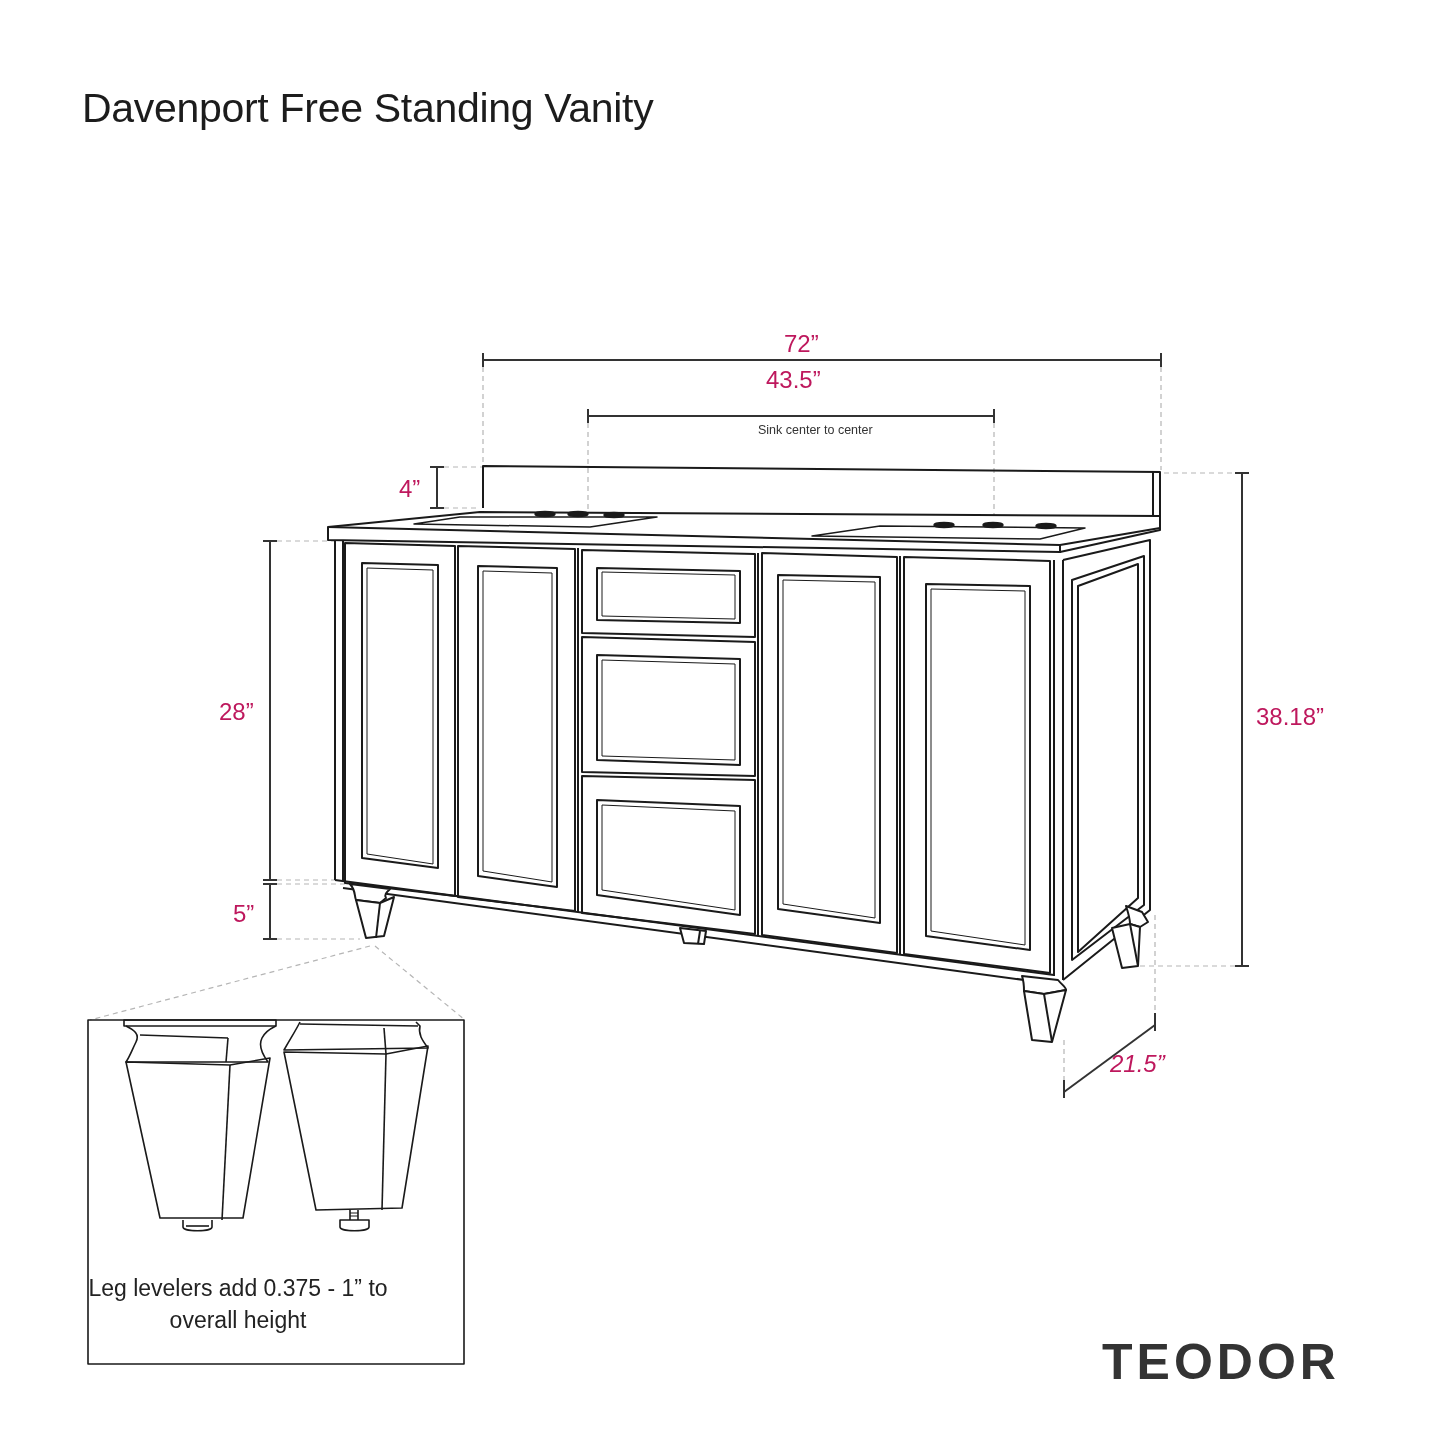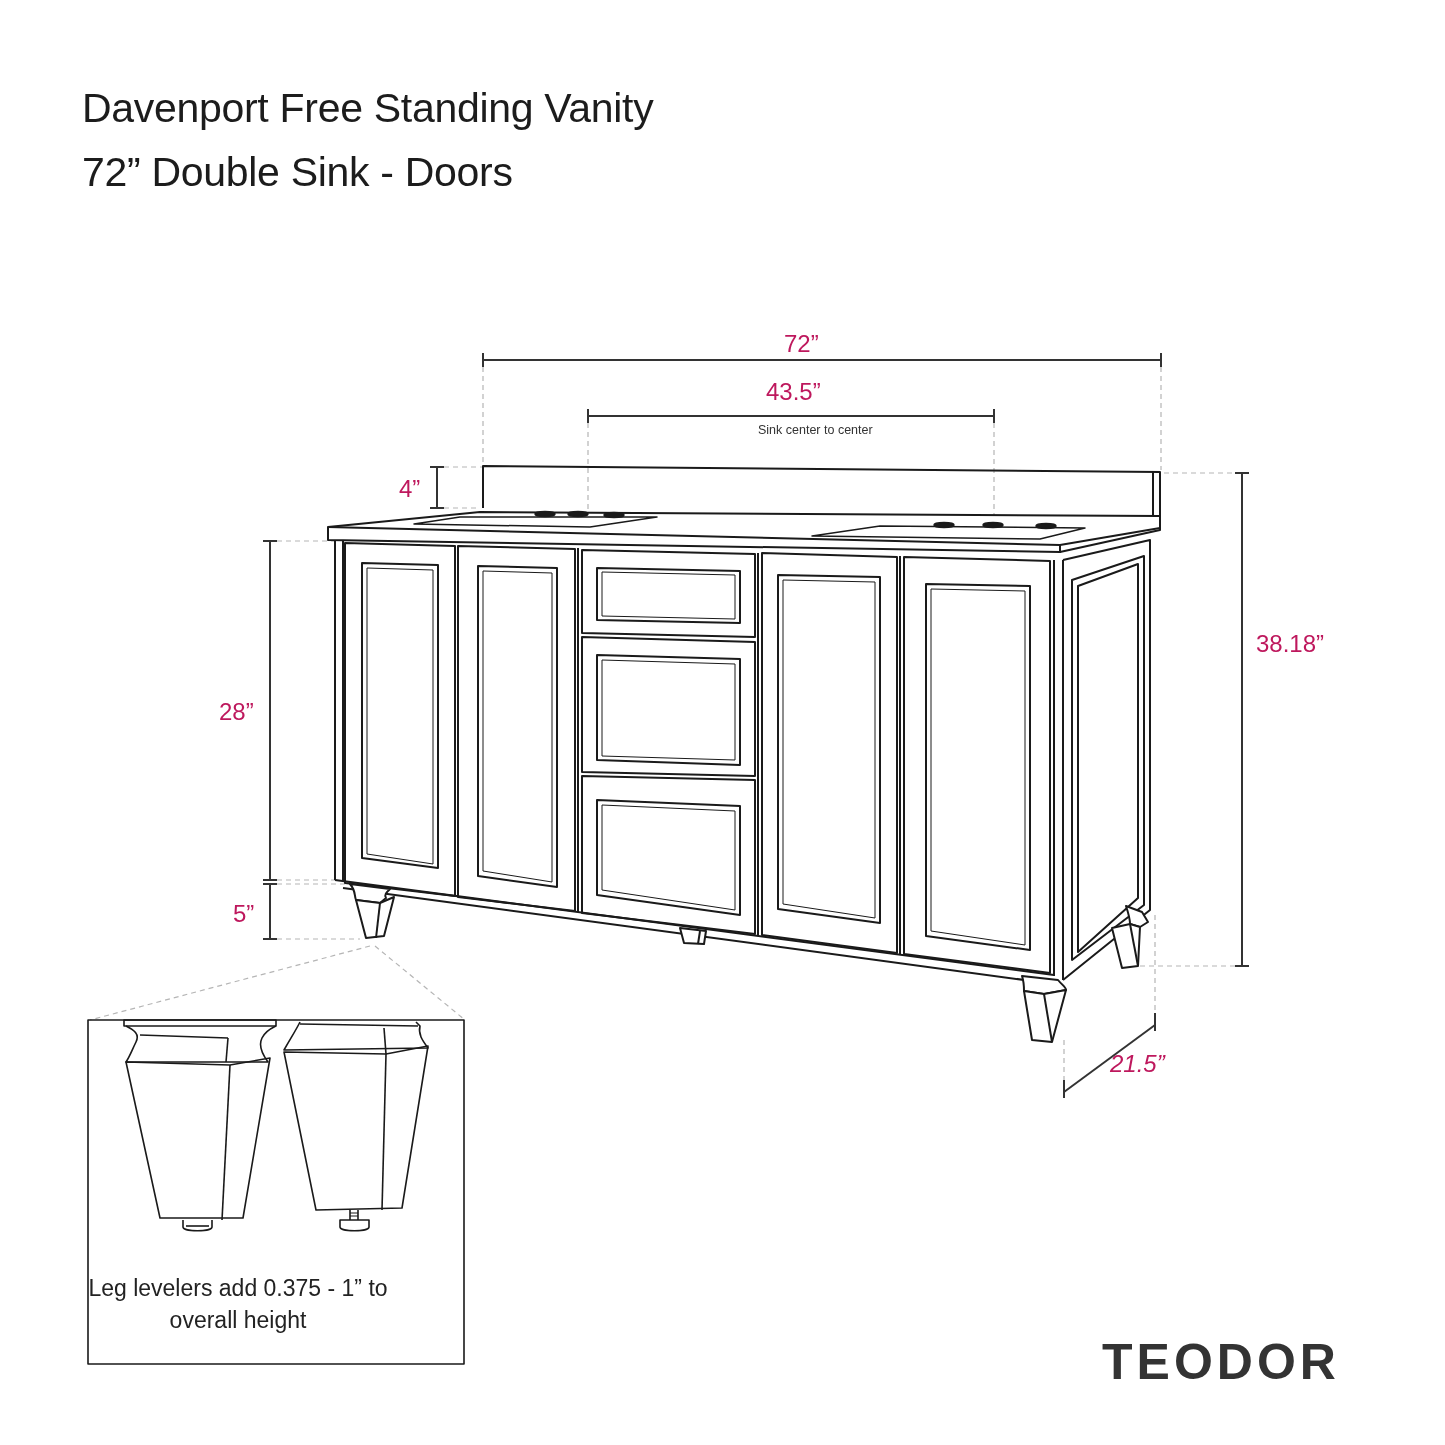--- a/index.html
+++ b/index.html
@@ -11,21 +11,20 @@
   .dim-small { position: absolute; font-size: 12.5px; color: #333; white-space: nowrap; }
   .brand { position: absolute; left: 1102px; top: 1333px; font-size: 50px; font-weight: 700; letter-spacing: 4px; color: #333; }
   .inset-caption { position: absolute; left: 88px; top: 1272px; width: 300px; text-align: center; font-size: 23px; line-height: 32px; color: #222; }
   svg.drawing { position: absolute; left: 0; top: 0; }
 </style>
 </head>
 <body>
 
 <div class="title-block">
   <div class="title-line">Davenport Free Standing Vanity</div>
-  <div class="title-line">72” Double Sink - Doors</div>
 </div>
 
 <svg class="drawing" width="1445" height="1445" viewBox="0 0 1445 1445">
   <g fill="none" stroke="#1a1a1a" stroke-width="2" stroke-linejoin="round">
 
     <g>
 
       <line x1="483" y1="360" x2="1161" y2="360" stroke="#333"></line>
       <line x1="483" y1="353" x2="483" y2="367" stroke="#333"></line>
       <line x1="1161" y1="353" x2="1161" y2="367" stroke="#333"></line>
@@ -196,23 +195,23 @@
         <line x1="358" y1="1210" x2="358" y2="1220"></line>
         <line x1="350" y1="1213" x2="358" y2="1213" stroke-width="1"></line>
         <line x1="350" y1="1216" x2="358" y2="1216" stroke-width="1"></line>
         <path d="M340,1220 L340,1227 C340,1232 369,1232 369,1227 L369,1220 Z"></path>
       </g>
     </g>
   </g>
 </svg>
 
 <div class="dim" style="left:784px; top:330px;">72”</div>
-<div class="dim" style="left:766px; top:378px;">43.5”</div>
+<div class="dim" style="left:766px; top:366px;">43.5”</div>
 <div class="dim-small" style="left:738px; top:423px;margin-left:20px;">Sink center to center</div>
 <div class="dim" style="left:399px; top:475px;">4”</div>
 <div class="dim" style="left:219px; top:698px;">28”</div>
 <div class="dim" style="left:233px; top:900px;">5”</div>
-<div class="dim" style="left:1256px; top:630px;">38.18”</div>
+<div class="dim" style="left:1256px; top:703px;">38.18”</div>
 <div class="dim" style="left:1110px; top:1050px;font-style:italic;">21.5”</div>
 
 <div class="inset-caption">Leg levelers add 0.375 - 1” to overall height</div>
 
 <div class="brand">TEODOR</div>
 
 </body></html>

